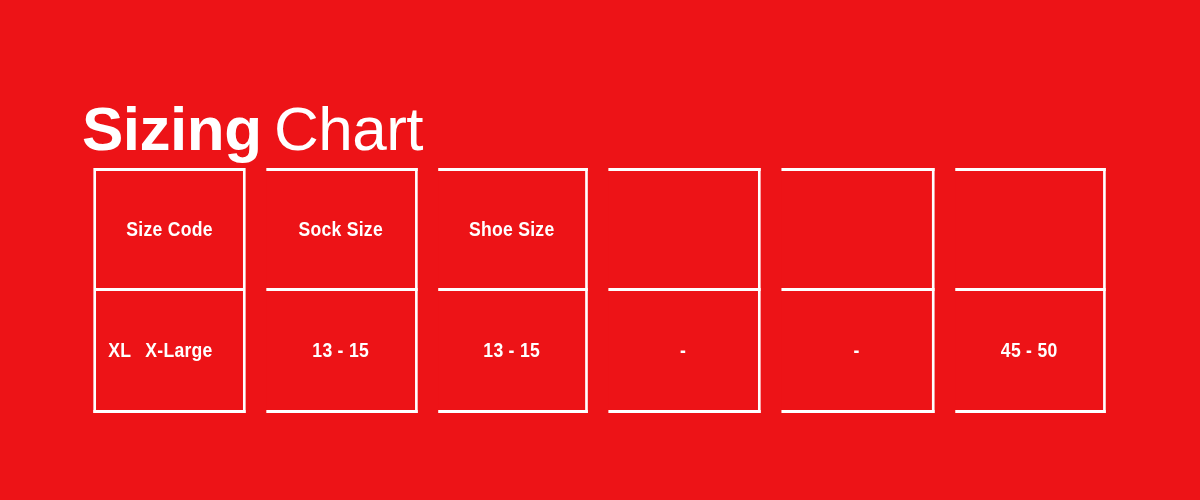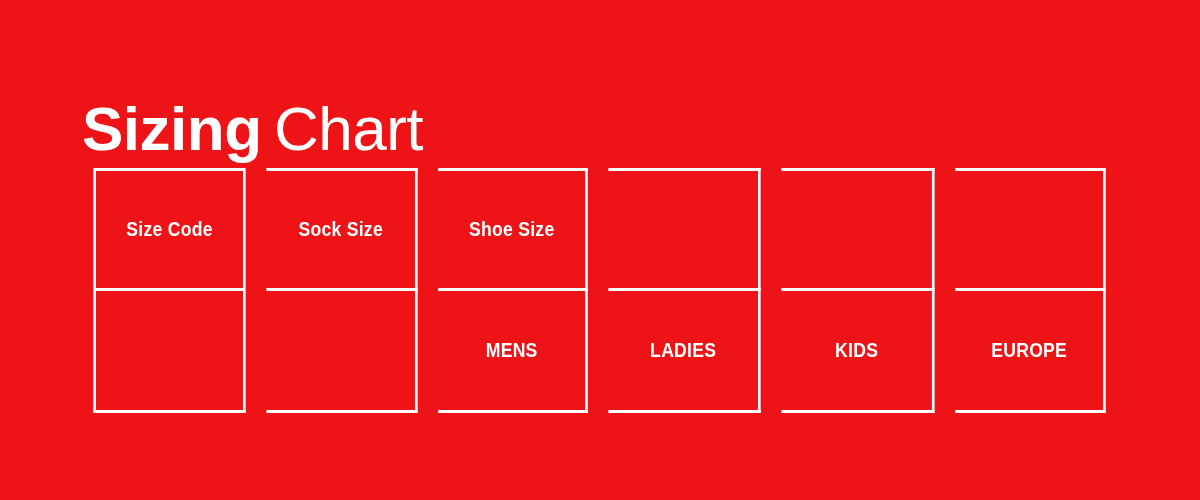--- a/index.html
+++ b/index.html
@@ -133,29 +133,33 @@
 
       <tr class="first-row">
         <td class="first-col">Size Code</td>
         <td>Sock Size</td>
         <td>Shoe Size</td>
         <td class="hdr-blank"></td>
         <td class="hdr-blank"></td>
         <td class="hdr-blank"></td>
       </tr>
 
-      <tr>
-        <td class="first-col hdr-blank"></td>
-        <td class="hdr-blank"></td>
-        <td>MENS</td>
-        <td>LADIES</td>
-        <td>KIDS</td>
-        <td>EUROPE</td>
-      </tr>
 
 
 
 
+      <tr>
+        <td class="first-col sizecode-cell">
+          <span class="sizecode-inner">
+            <span class="code">XL</span><span class="name">X-Large</span>
+          </span>
+        </td>
+        <td>13 - 15</td>
+        <td>13 - 15</td>
+        <td>-</td>
+        <td>-</td>
+        <td>45 - 50</td>
+      </tr>
 
     </tbody>
   </table>
 
 </div>
 
 </body></html>

